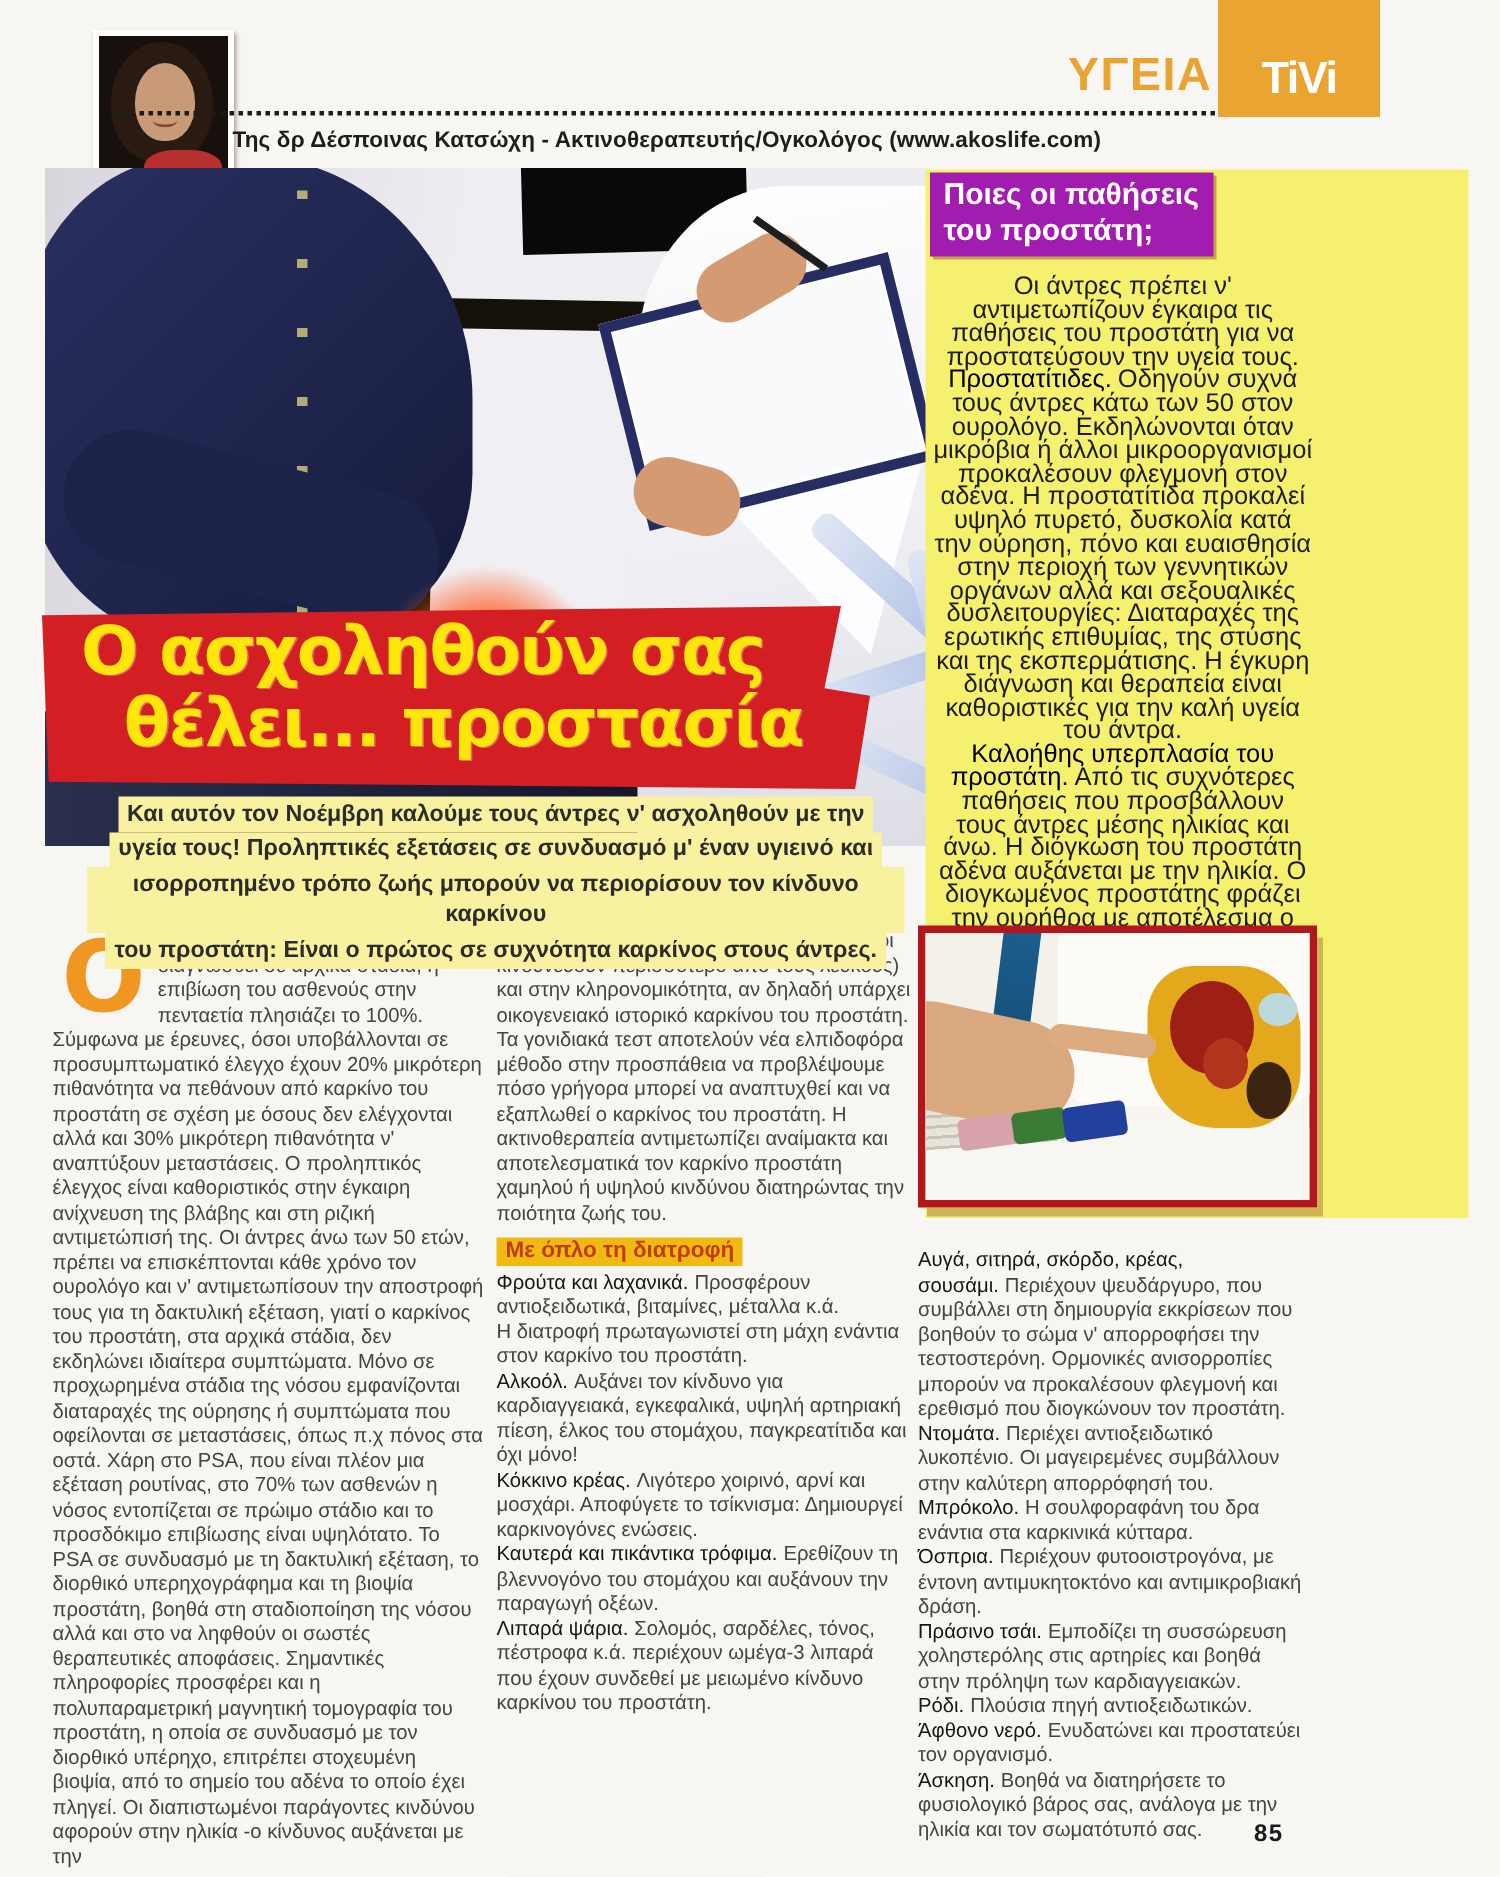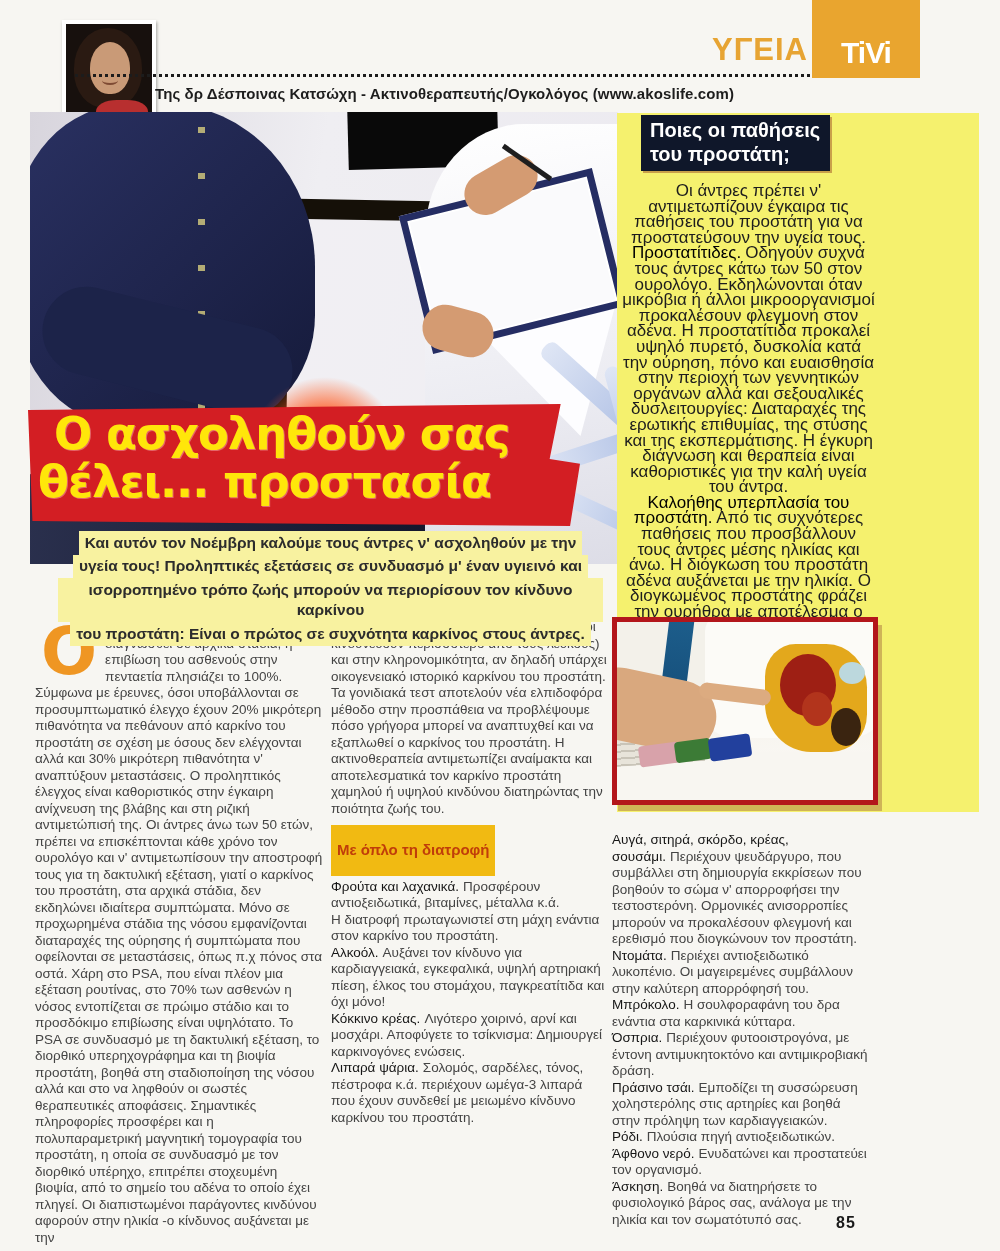--- a/index.html
+++ b/index.html
@@ -64,42 +64,42 @@
   .ray3{left:540px;top:300px;width:110px;height:16px;transform:rotate(75deg);}
   .ray4{left:520px;top:395px;width:110px;height:16px;transform:rotate(25deg);}
 
   
   .banner{left:28px;top:404px;width:552px;height:122px;background:#d31e23;z-index:5;
           clip-path:polygon(0% 5%,96.5% 0%,94.5% 45%,100% 49%,98.2% 100%,0.8% 96%);}
   .banner h1{margin:0;padding:6px 0 0 0;font-family:"DejaVu Sans",sans-serif;}
   .title-line{display:block;color:#ffe60a;font-size:45px;line-height:48px;font-weight:bold;
               letter-spacing:-1px;text-shadow:1px 1px 0 rgba(255,210,210,.4);}
   .title-line1{padding-left:26px;}
-  .title-line2{padding-left:10px;}
+  .title-line2{padding-left:10px;text-align:center;}
 
   
   .intro{left:58px;top:531px;width:545px;text-align:center;font-size:15.5px;font-weight:bold;
          color:#2c2c2c;line-height:20.5px;z-index:6;}
   .intro span.hl{background:#f8f2a0;padding:1.5px 6px;display:inline-block;margin-bottom:0px;}
 
   
   .col{font-size:13.5px;line-height:16.5px;color:#444;text-align:left;}
   .col p{margin:0 0 0 0;}
   .col1{left:35px;top:619px;width:288px;}
   .col2{left:331px;top:619px;width:276px;}
   .col3{left:612px;top:832px;width:256px;}
   .dropcap{float:left;font-size:66px;line-height:58px;font-weight:bold;color:#ef9623;
            margin:4px 8px 0 6px;font-family:"DejaVu Sans",sans-serif;}
   .lead{font-weight:normal;color:#161616;margin-right:4px;}
   .subhead{display:inline-block;background:#f1ba12;color:#c03d0a;font-weight:bold;font-size:15px;
-           padding:17px 6px;margin:8px 0 3px 0;}
+           padding:1px 6px;margin:8px 0 3px 0;}
 
   
   .sidebar-bg{left:617px;top:113px;width:362px;height:699px;background:#f5f16e;}
-  .sidebar-head{left:641px;top:115px;background:#0f172a;color:#fff;font-weight:bold;font-size:20px;
+  .sidebar-head{left:620px;top:115px;background:#a21caf;color:#fff;font-weight:bold;font-size:20px;
                 line-height:24px;padding:3px 10px 5px 9px;z-index:4;box-shadow:2px 2px 0 rgba(120,10,10,.35);}
   .sidebar-text{left:622px;top:183px;width:253px;max-height:438px;overflow:hidden;
                 font-size:17px;line-height:15.6px;color:#1d1d1d;text-align:center;}
   .sidebar-text p{margin:0;}
   .sidebar-text .lead{color:#000;}
 
   
   .sb-photo{left:612px;top:617px;width:256px;height:178px;border:5px solid #b3161b;
             background:linear-gradient(180deg,#efe9e0 0%,#f7f4ee 55%,#fbfaf7 100%);
             overflow:hidden;z-index:7;box-shadow:5px 7px 0 -1px #cfb457;}
@@ -194,20 +194,21 @@
     </p>
   </div>
 
   <div class="abs col col2">
     <p>πάροδο του χρόνου-, στη φυλή (οι έγχρωμοι κινδυνεύουν περισσότερο από τους λευκούς) και στην κληρονομικότητα, αν δηλαδή υπάρχει οικογενειακό ιστορικό καρκίνου του προστάτη. Τα γονιδιακά τεστ αποτελούν νέα ελπιδοφόρα μέθοδο στην προσπάθεια να προβλέψουμε πόσο γρήγορα μπορεί να αναπτυχθεί και να εξαπλωθεί ο καρκίνος του προστάτη. Η ακτινοθεραπεία αντιμετωπίζει αναίμακτα και αποτελεσματικά τον καρκίνο προστάτη χαμηλού ή υψηλού κινδύνου διατηρώντας την ποιότητα ζωής του.</p>
     <div class="subhead">Με όπλο τη διατροφή</div>
     <p><b class="lead">Φρούτα και λαχανικά.</b><span>Προσφέρουν αντιοξειδωτικά, βιταμίνες, μέταλλα κ.ά.</span></p>
     <p>Η διατροφή πρωταγωνιστεί στη μάχη ενάντια στον καρκίνο του προστάτη.</p>
     <p><b class="lead">Αλκοόλ.</b><span>Αυξάνει τον κίνδυνο για καρδιαγγειακά, εγκεφαλικά, υψηλή αρτηριακή πίεση, έλκος του στομάχου, παγκρεατίτιδα και όχι μόνο!</span></p>
     <p><b class="lead">Κόκκινο κρέας.</b><span>Λιγότερο χοιρινό, αρνί και μοσχάρι. Αποφύγετε το τσίκνισμα: Δημιουργεί καρκινογόνες ενώσεις.</span></p>
+    <p><b class="lead">Καυτερά και πικάντικα τρόφιμα.</b><span>Ερεθίζουν τη βλεννογόνο του στομάχου και αυξάνουν την παραγωγή οξέων.</span></p>
     <p><b class="lead">Λιπαρά ψάρια.</b><span>Σολομός, σαρδέλες, τόνος, πέστροφα κ.ά. περιέχουν ωμέγα-3 λιπαρά που έχουν συνδεθεί με μειωμένο κίνδυνο καρκίνου του προστάτη.</span></p>
   </div>
 
   <div class="abs sidebar-bg"></div>
   <div class="abs sidebar-head">
     <span>Ποιες οι παθήσεις</span><br>
     <span>του προστάτη;</span>
   </div>
   <div class="abs sidebar-text">
     <p>Οι άντρες πρέπει ν' αντιμετωπίζουν έγκαιρα τις παθήσεις του προστάτη για να προστατεύσουν την υγεία τους.</p>

